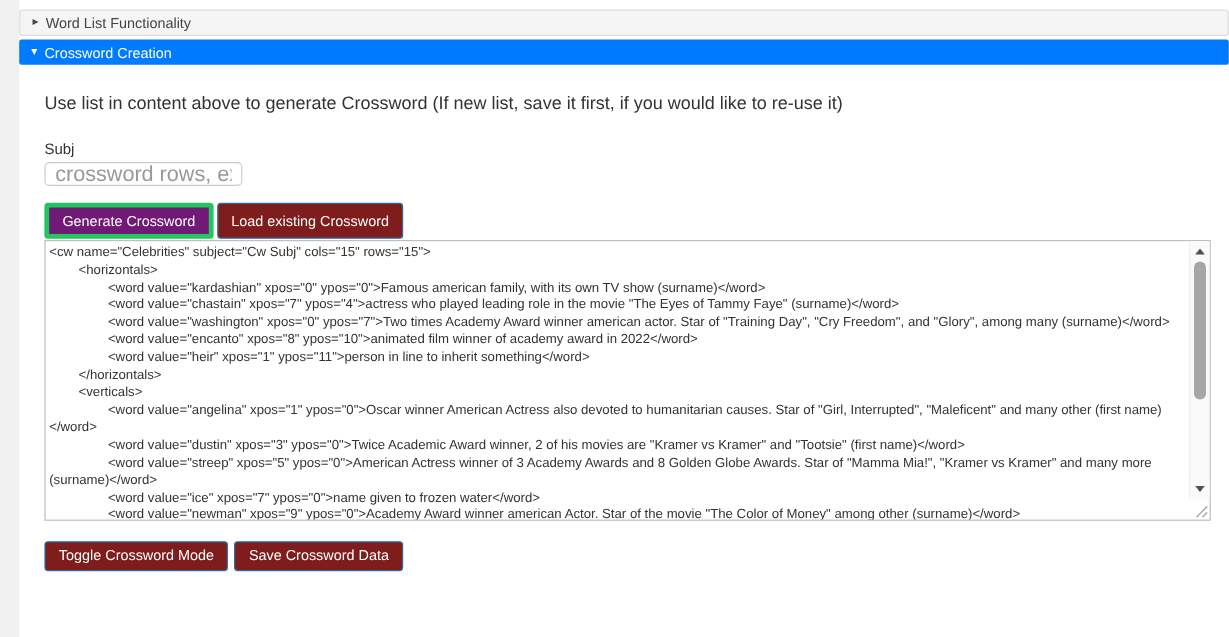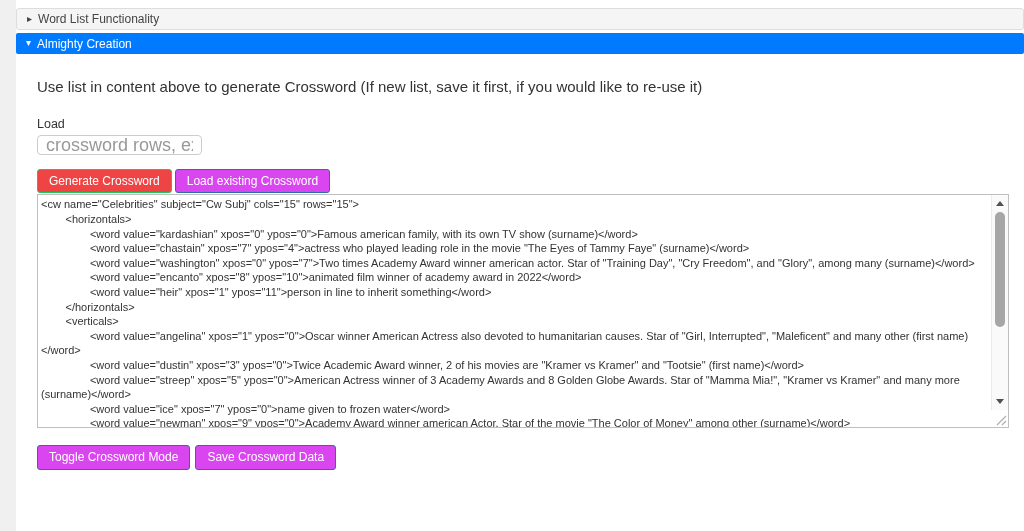--- a/index.html
+++ b/index.html
@@ -70,22 +70,22 @@
   .btn {
     display: inline-block;
     border-radius: 3px;
     font-size: 12px;
     font-family: "Liberation Sans", sans-serif;
     color: #ffffff;
     padding: 4px 11px;
     cursor: pointer;
     line-height: 1.2;
   }
-  .btn-primary { background: #d946ef; border: 1px solid #2e6da4; }
-  .btn-dark    { background: #ef4444; border: 1px solid #22c55e; }
+  .btn-primary { background: #7f1d1d; border: 1px solid #2e6da4; }
+  .btn-dark    { background: #701a75; border: 4px solid #22c55e; }
   .btn-row1 { margin-bottom: 1px; display: flex; gap: 3px; }
   .btn-row2 { margin-top: 17px; display: flex; gap: 5px; }
 
   
   .xml-editor {
     position: relative;
     width: 972px; height: 234px;
     background: #ffffff;
     border: 1px solid #bfbfbf;
     overflow: hidden;
@@ -150,30 +150,30 @@
 
 <div class="page">
 
   <div class="acc-header collapsed">
     <span class="acc-arrow">▸</span>
     <span>Word List Functionality</span>
   </div>
 
   <div class="acc-header expanded">
     <span class="acc-arrow">▾</span>
-    <span>Almighty Creation</span>
+    <span>Crossword Creation</span>
   </div>
 
   <div class="panel-body">
 
     <div class="panel-heading">Use list in content above to generate Crossword (If new list, save it first, if you would like to re-use it)</div>
 
     <div class="fields-row">
       <div class="field-group">
-        <label class="field-label">Load</label>
+        <label class="field-label">Subj</label>
         <input type="text" class="text-input input-rows" placeholder="crossword rows, ex. 15" style="">
       </div>
     </div>
 
     <div class="btn-row1">
       <button class="btn btn-dark">Generate Crossword</button>
       <button class="btn btn-primary">Load existing Crossword</button>
     </div>
 
     <div class="xml-editor">

